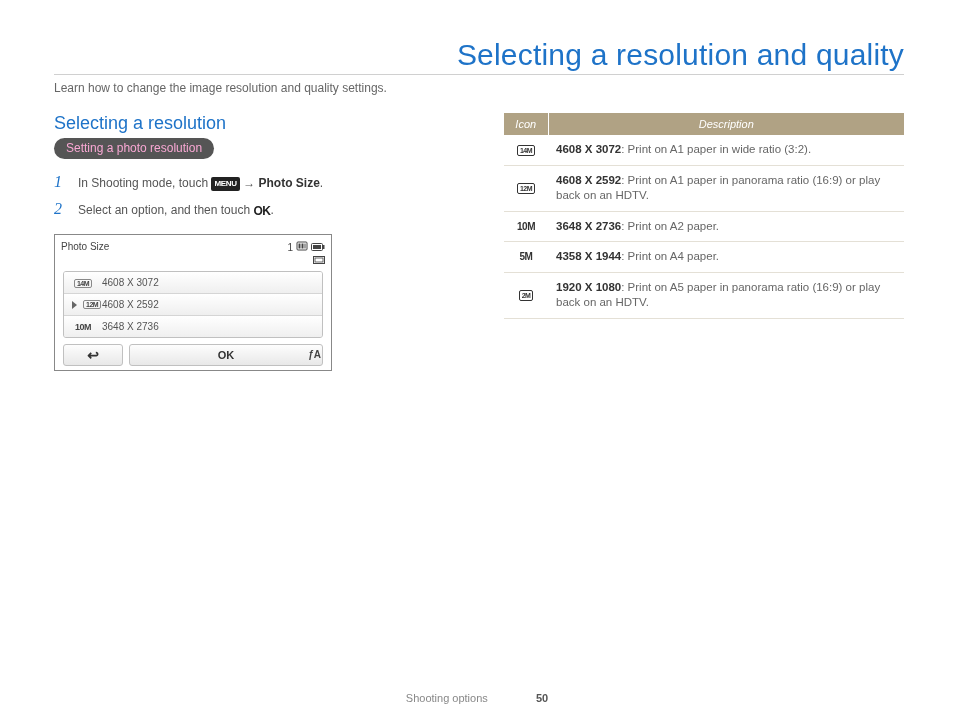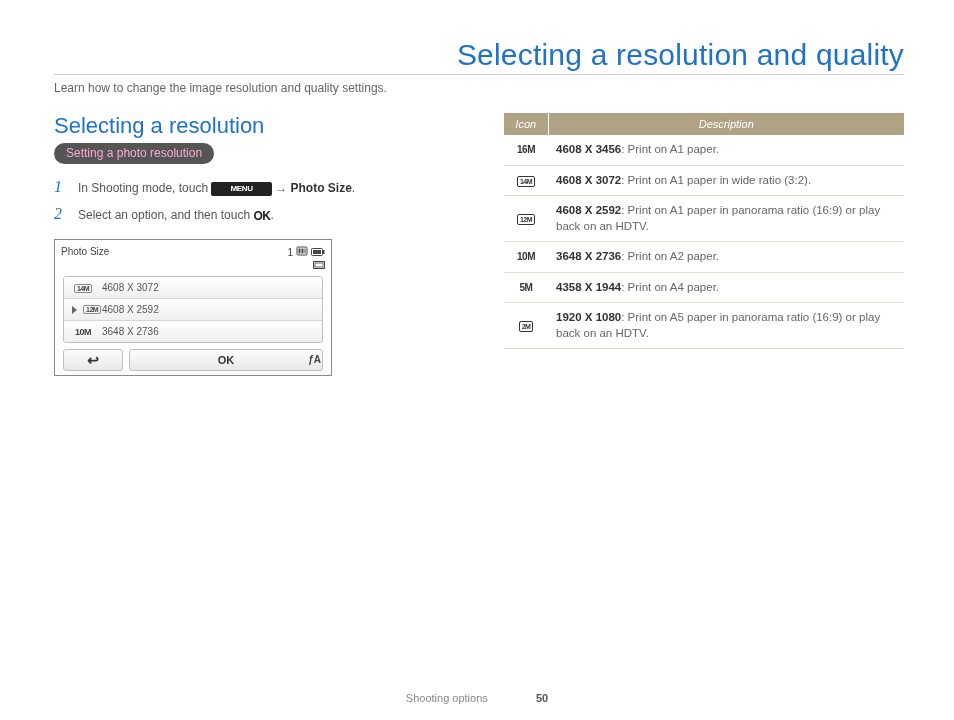--- a/index.html
+++ b/index.html
@@ -30,21 +30,21 @@
     color: #666;
     margin: 6px 0 18px 0;
   }
   .columns {
     display: flex;
     gap: 50px;
   }
   .col-left { flex: 1; min-width: 0; }
   .col-right { flex: 1; min-width: 0; }
   .section-heading {
-    font-size: 22px;
+    font-size: 18px;
     color: #1e73c8;
     font-weight: 400;
     margin: 0 0 4px 0;
   }
   .para {
     font-size: 12px;
     color: #666;
     line-height: 1.45;
     margin: 0 0 14px 0;
   }
@@ -74,21 +74,21 @@
     font-family: Georgia, 'Times New Roman', serif;
     min-width: 14px;
   }
   .step-body { line-height: 1.5; }
   .step-body .bold { font-weight: bold; color: #333; }
   .menu-chip {
     display: inline-block;
     background: #222;
     color: #fff;
     font-size: 8px;
-    padding: 1px 19px;
+    padding: 1px 3px;
     border-radius: 2px;
     vertical-align: 1px;
     font-weight: bold;
     letter-spacing: -0.3px;
   }
   .ok-chip {
     display: inline-block;
     font-weight: bold;
     font-family: Arial, sans-serif;
     color: #222;
@@ -329,24 +329,20 @@
     <div class="col-right">
       <table class="desc">
         <thead>
           <tr>
             <th class="icon-col">Icon</th>
             <th>Description</th>
           </tr>
         </thead>
         <tbody id="table-body">
             <tr>
-              <td class="icon-cell">16M</td>
-              <td><span class="res-bold">4608 X 3456</span>: Print on A1 paper.</td>
-            </tr>
-            <tr>
               <td class="icon-cell"><span class="tiny-box">14M</span></td>
               <td><span class="res-bold">4608 X 3072</span>: Print on A1 paper in wide ratio (3:2).</td>
             </tr>
             <tr>
               <td class="icon-cell"><span class="tiny-box">12M</span></td>
               <td><span class="res-bold">4608 X 2592</span>: Print on A1 paper in panorama ratio (16:9) or play back on an HDTV.</td>
             </tr>
             <tr>
               <td class="icon-cell">10M</td>
               <td><span class="res-bold">3648 X 2736</span>: Print on A2 paper.</td>

